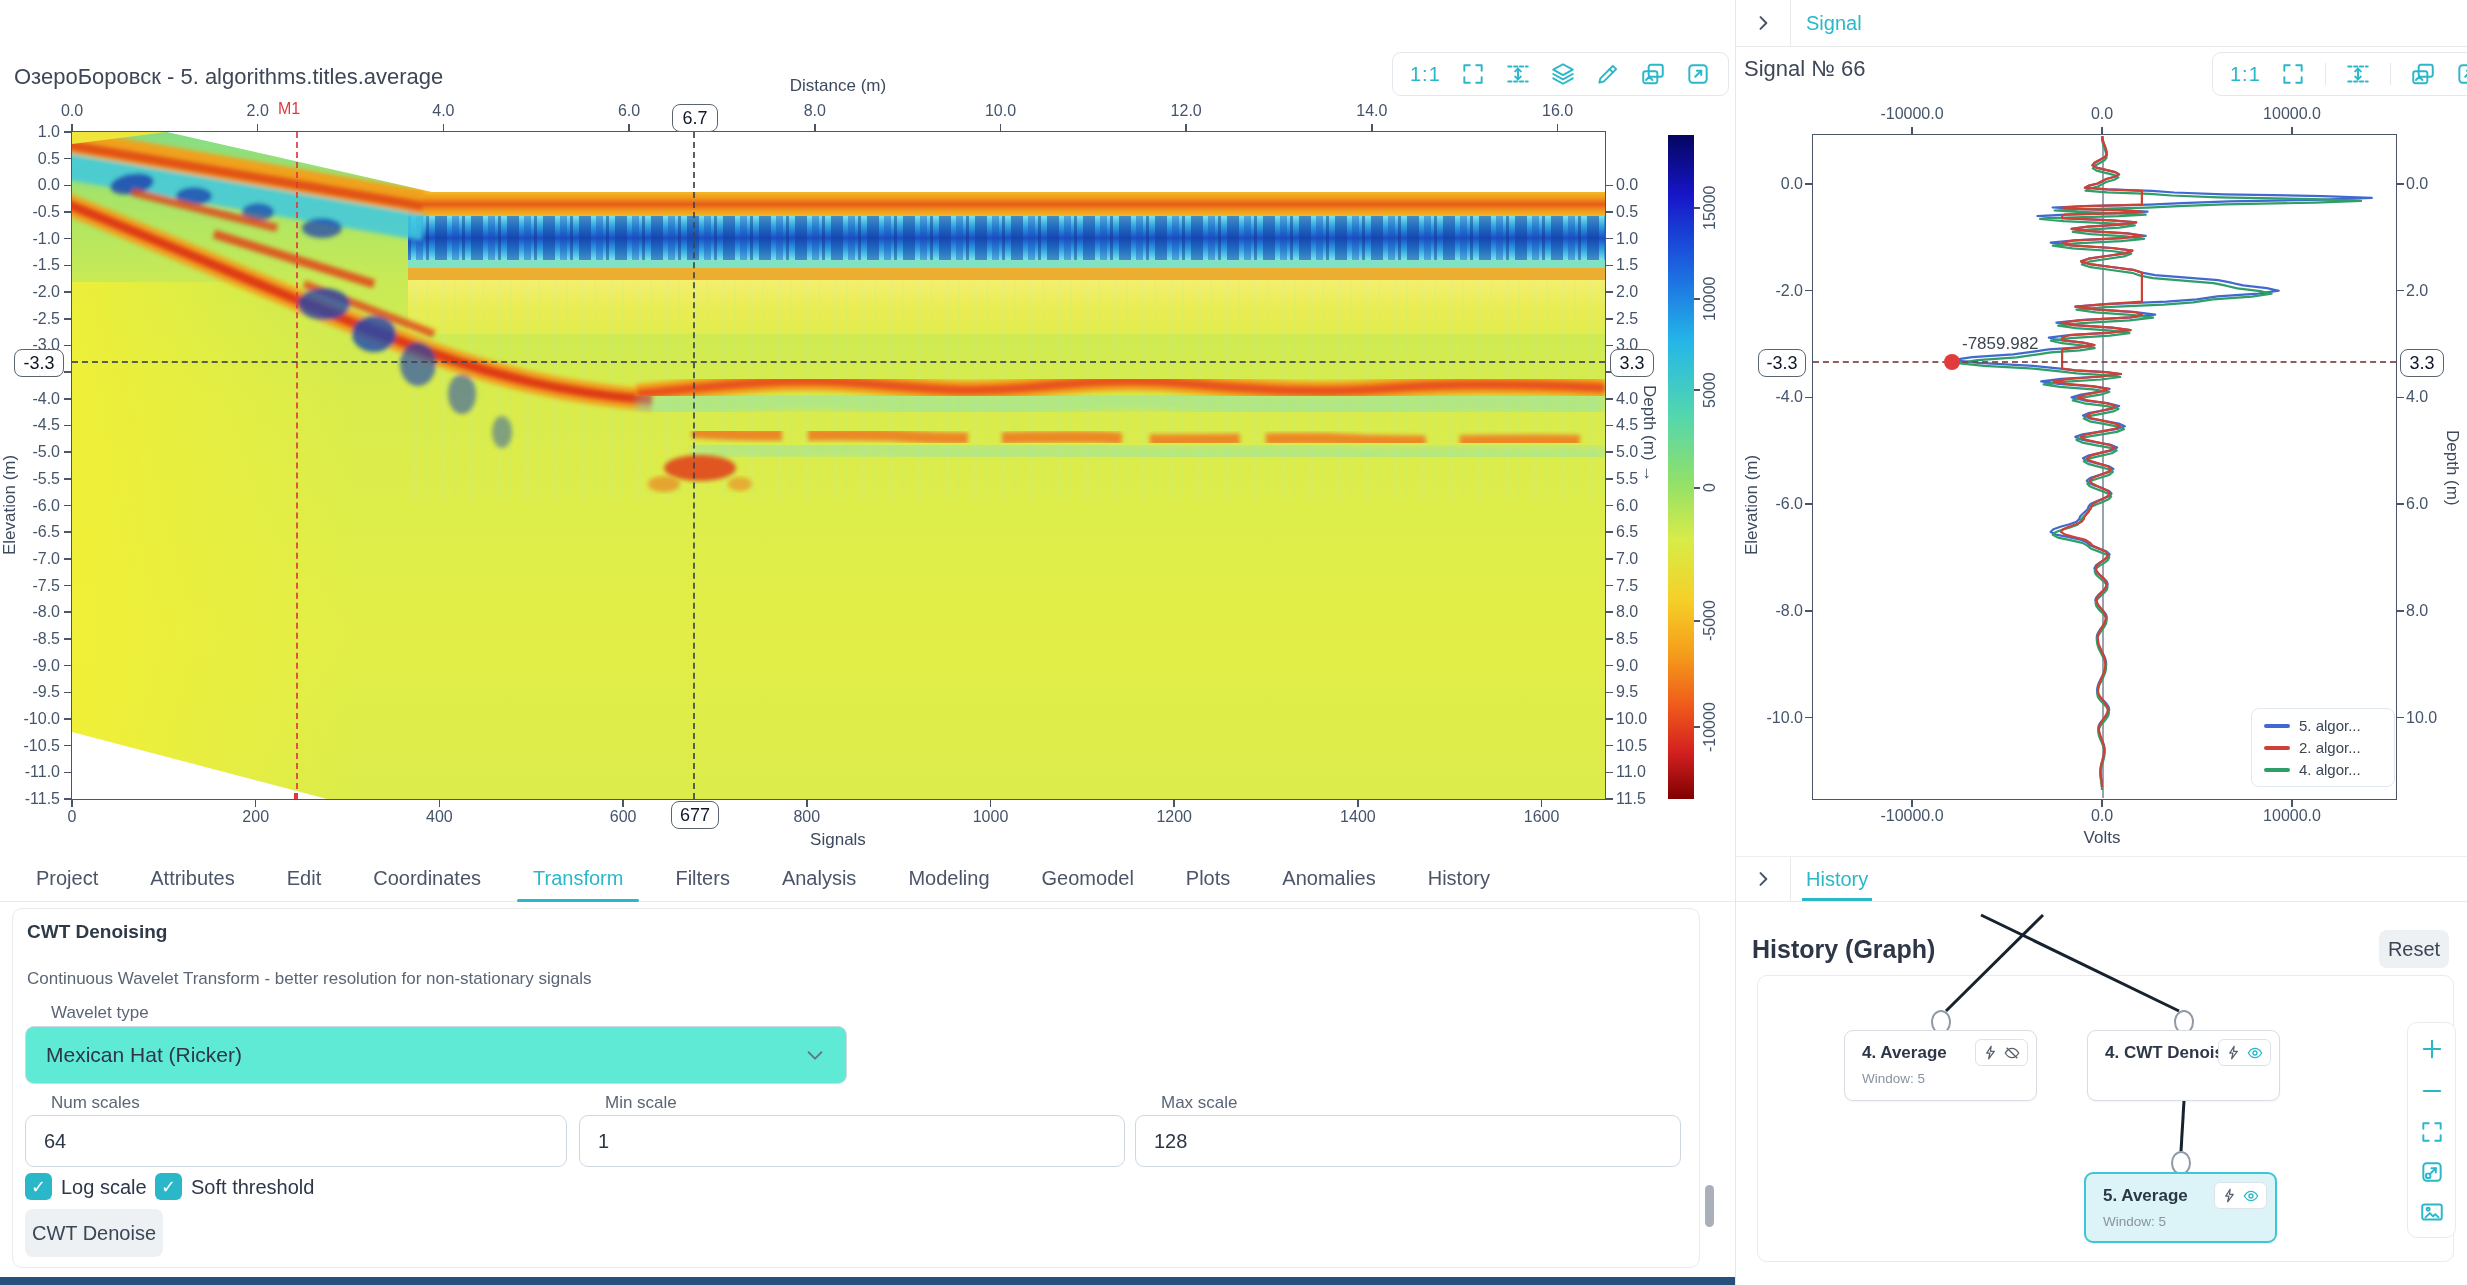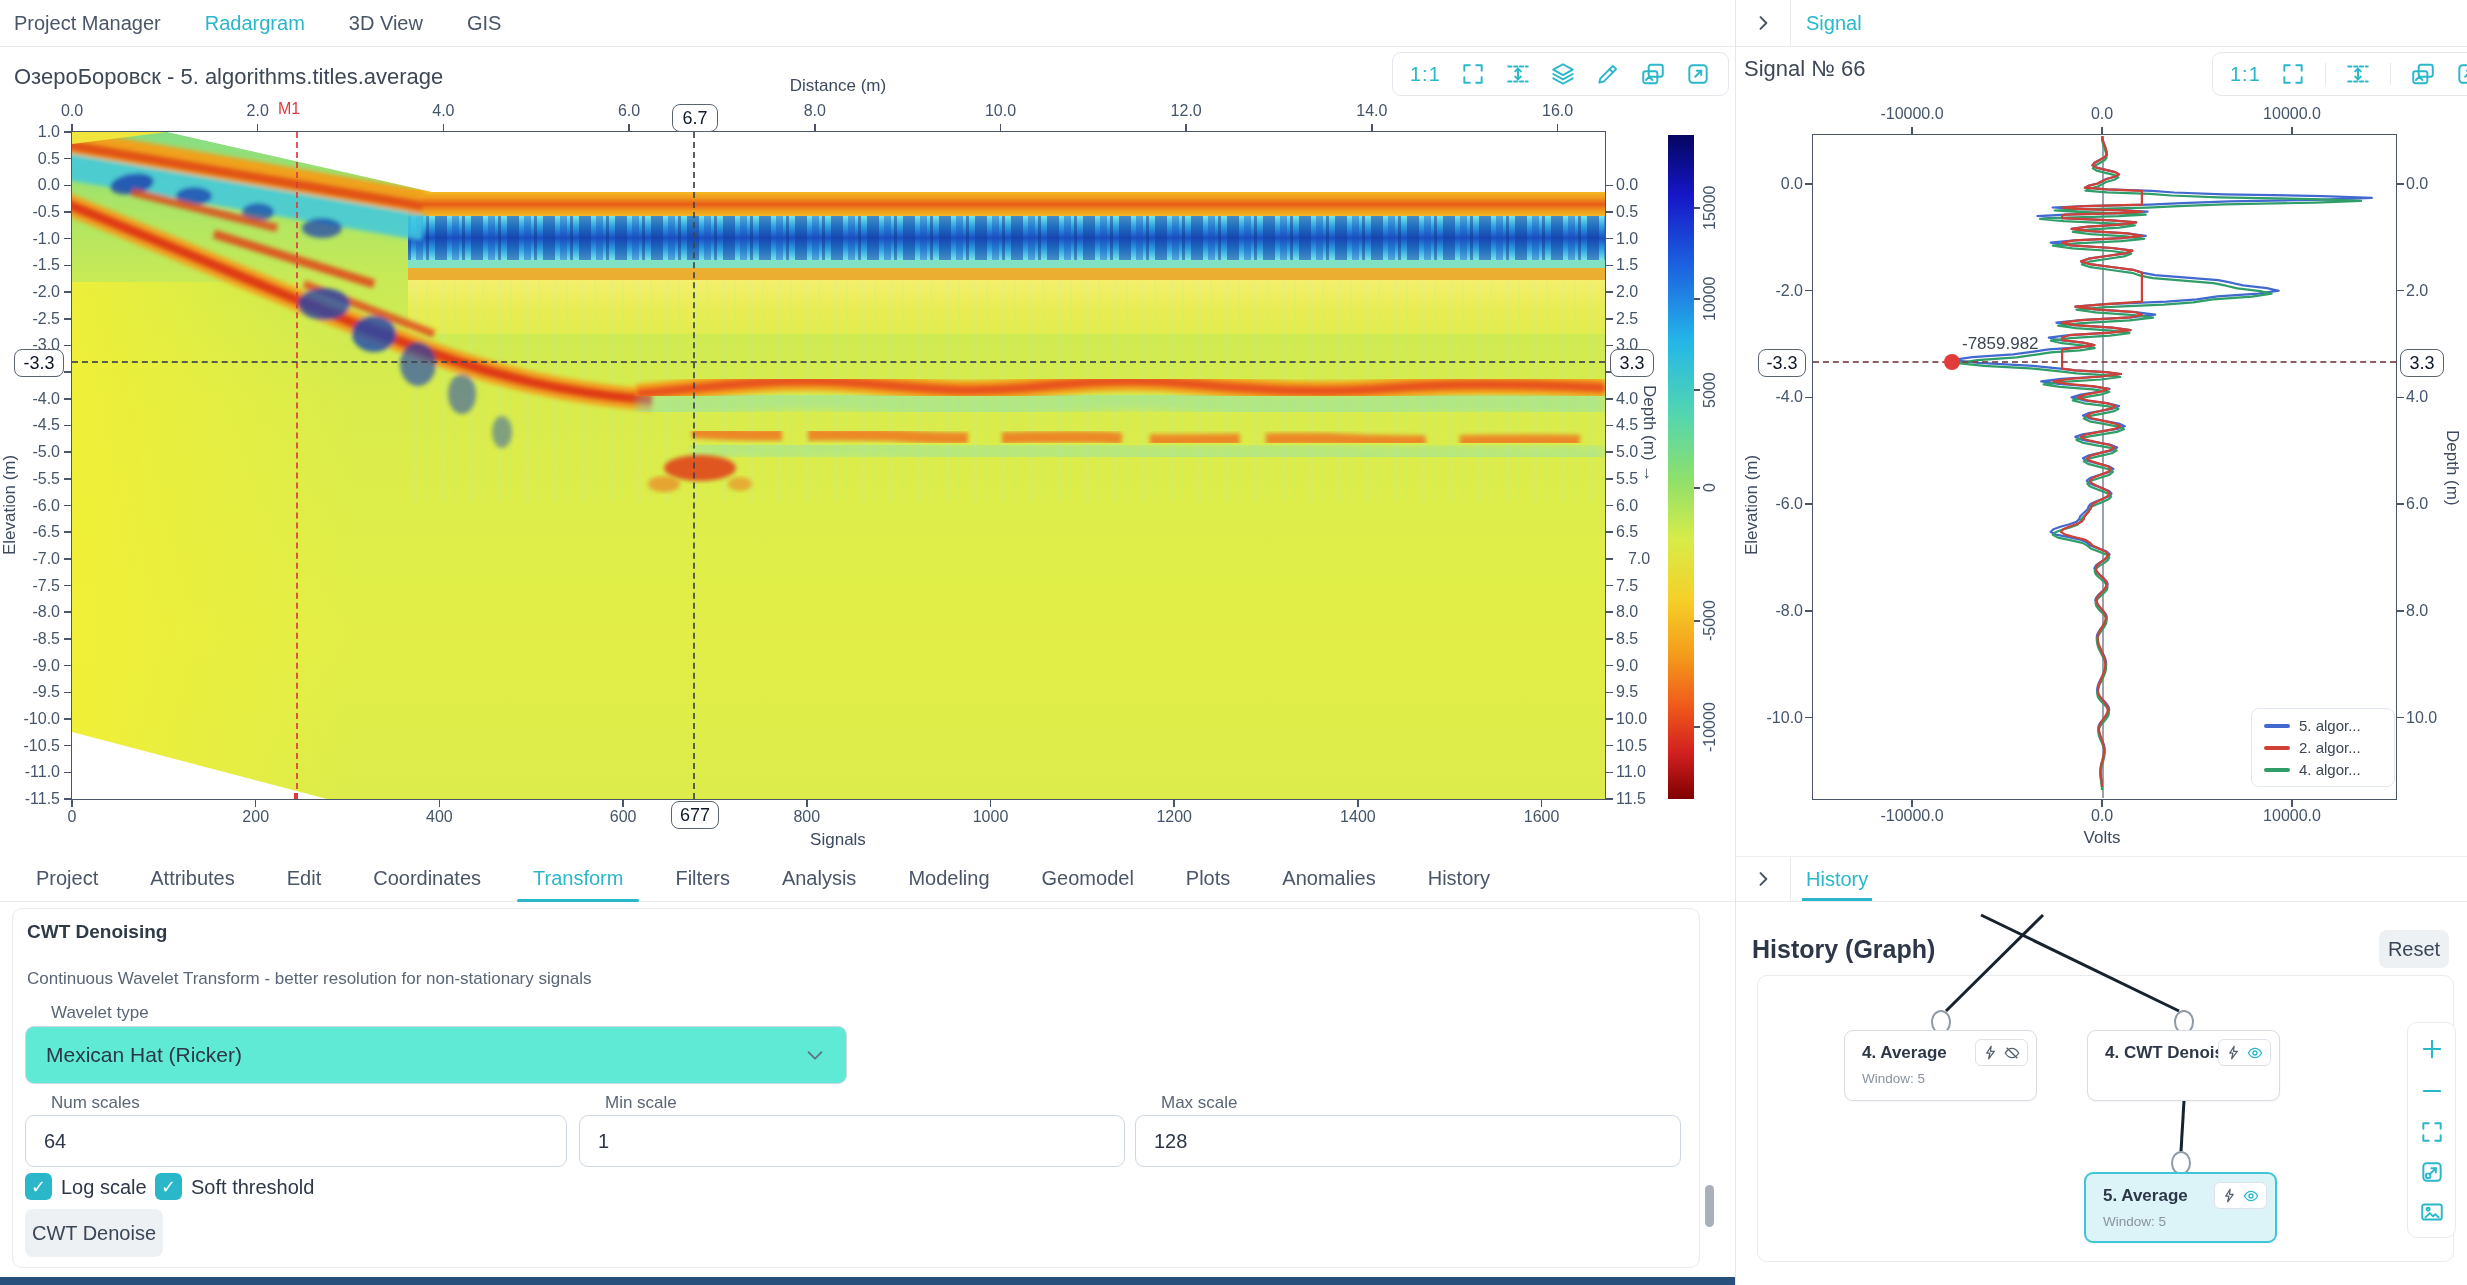--- a/index.html
+++ b/index.html
@@ -52,26 +52,20 @@
   .vstack{position:absolute;background:#fff;border:1px solid #e8ecef;border-radius:10px;display:flex;flex-direction:column;align-items:center;gap:14px;padding:12px 0;box-sizing:border-box;}
   .vstack .vbtn{cursor:pointer;display:flex;align-items:center;justify-content:center;}
   .scrollthumb{position:absolute;background:#a9b0b8;border-radius:5px;}
   .bottombar{position:absolute;background:#27507c;}
 </style>
 </head>
 <body>
 
 <div class="app" id="app">
 
-  <div class="topnav" id="topnav">
-      <div class="navitem">Project Manager</div>
-      <div class="navitem active">Radargram</div>
-      <div class="navitem">3D View</div>
-      <div class="navitem">GIS</div>
-    </div>
 
   <div class="paneltitle" style="left:14px;top:64px;text-align:center;">ОзероБоровск - 5. algorithms.titles.average</div>
 
   <div class="tbox" id="rg-toolbar" style="left:1392px;top:52px;">
       <div class="oto">1:1</div>
       <div style="color: rgb(42, 183, 201); cursor: pointer;">
         <svg class="icon" width="26" height="26" viewBox="0 0 24 24" fill="none" stroke="currentColor" stroke-width="1.8" stroke-linecap="round" stroke-linejoin="round">
           <path d="M4 9 V4 H9 M15 4 H20 V9 M20 15 V20 H15 M9 20 H4 V15"></path>
         </svg>
       </div>
@@ -560,21 +554,21 @@
     <div class="ticklabel" style="left: 1616px; top: 416.48px; width: 46px; text-align: left;">4.5</div>
     <div class="tick" style="left: 1605px; top: 451.41px; width: 8px; height: 1.5px;"></div>
     <div class="ticklabel" style="left: 1616px; top: 443.16px; width: 46px; text-align: left;">5.0</div>
     <div class="tick" style="left: 1605px; top: 478.09px; width: 8px; height: 1.5px;"></div>
     <div class="ticklabel" style="left: 1616px; top: 469.84px; width: 46px; text-align: left;">5.5</div>
     <div class="tick" style="left: 1605px; top: 504.77px; width: 8px; height: 1.5px;"></div>
     <div class="ticklabel" style="left: 1616px; top: 496.52px; width: 46px; text-align: left;">6.0</div>
     <div class="tick" style="left: 1605px; top: 531.45px; width: 8px; height: 1.5px;"></div>
     <div class="ticklabel" style="left: 1616px; top: 523.2px; width: 46px; text-align: left;">6.5</div>
     <div class="tick" style="left: 1605px; top: 558.13px; width: 8px; height: 1.5px;"></div>
-    <div class="ticklabel" style="left: 1616px; top: 549.88px; width: 46px; text-align: center;">7.0</div>
+    <div class="ticklabel" style="left: 1616px; top: 549.88px; width: 46px; text-align: left;">7.0</div>
     <div class="tick" style="left: 1605px; top: 584.81px; width: 8px; height: 1.5px;"></div>
     <div class="ticklabel" style="left: 1616px; top: 576.56px; width: 46px; text-align: left;">7.5</div>
     <div class="tick" style="left: 1605px; top: 611.49px; width: 8px; height: 1.5px;"></div>
     <div class="ticklabel" style="left: 1616px; top: 603.24px; width: 46px; text-align: left;">8.0</div>
     <div class="tick" style="left: 1605px; top: 638.17px; width: 8px; height: 1.5px;"></div>
     <div class="ticklabel" style="left: 1616px; top: 629.92px; width: 46px; text-align: left;">8.5</div>
     <div class="tick" style="left: 1605px; top: 664.85px; width: 8px; height: 1.5px;"></div>
     <div class="ticklabel" style="left: 1616px; top: 656.6px; width: 46px; text-align: left;">9.0</div>
     <div class="tick" style="left: 1605px; top: 691.53px; width: 8px; height: 1.5px;"></div>
     <div class="ticklabel" style="left: 1616px; top: 683.28px; width: 46px; text-align: left;">9.5</div>

